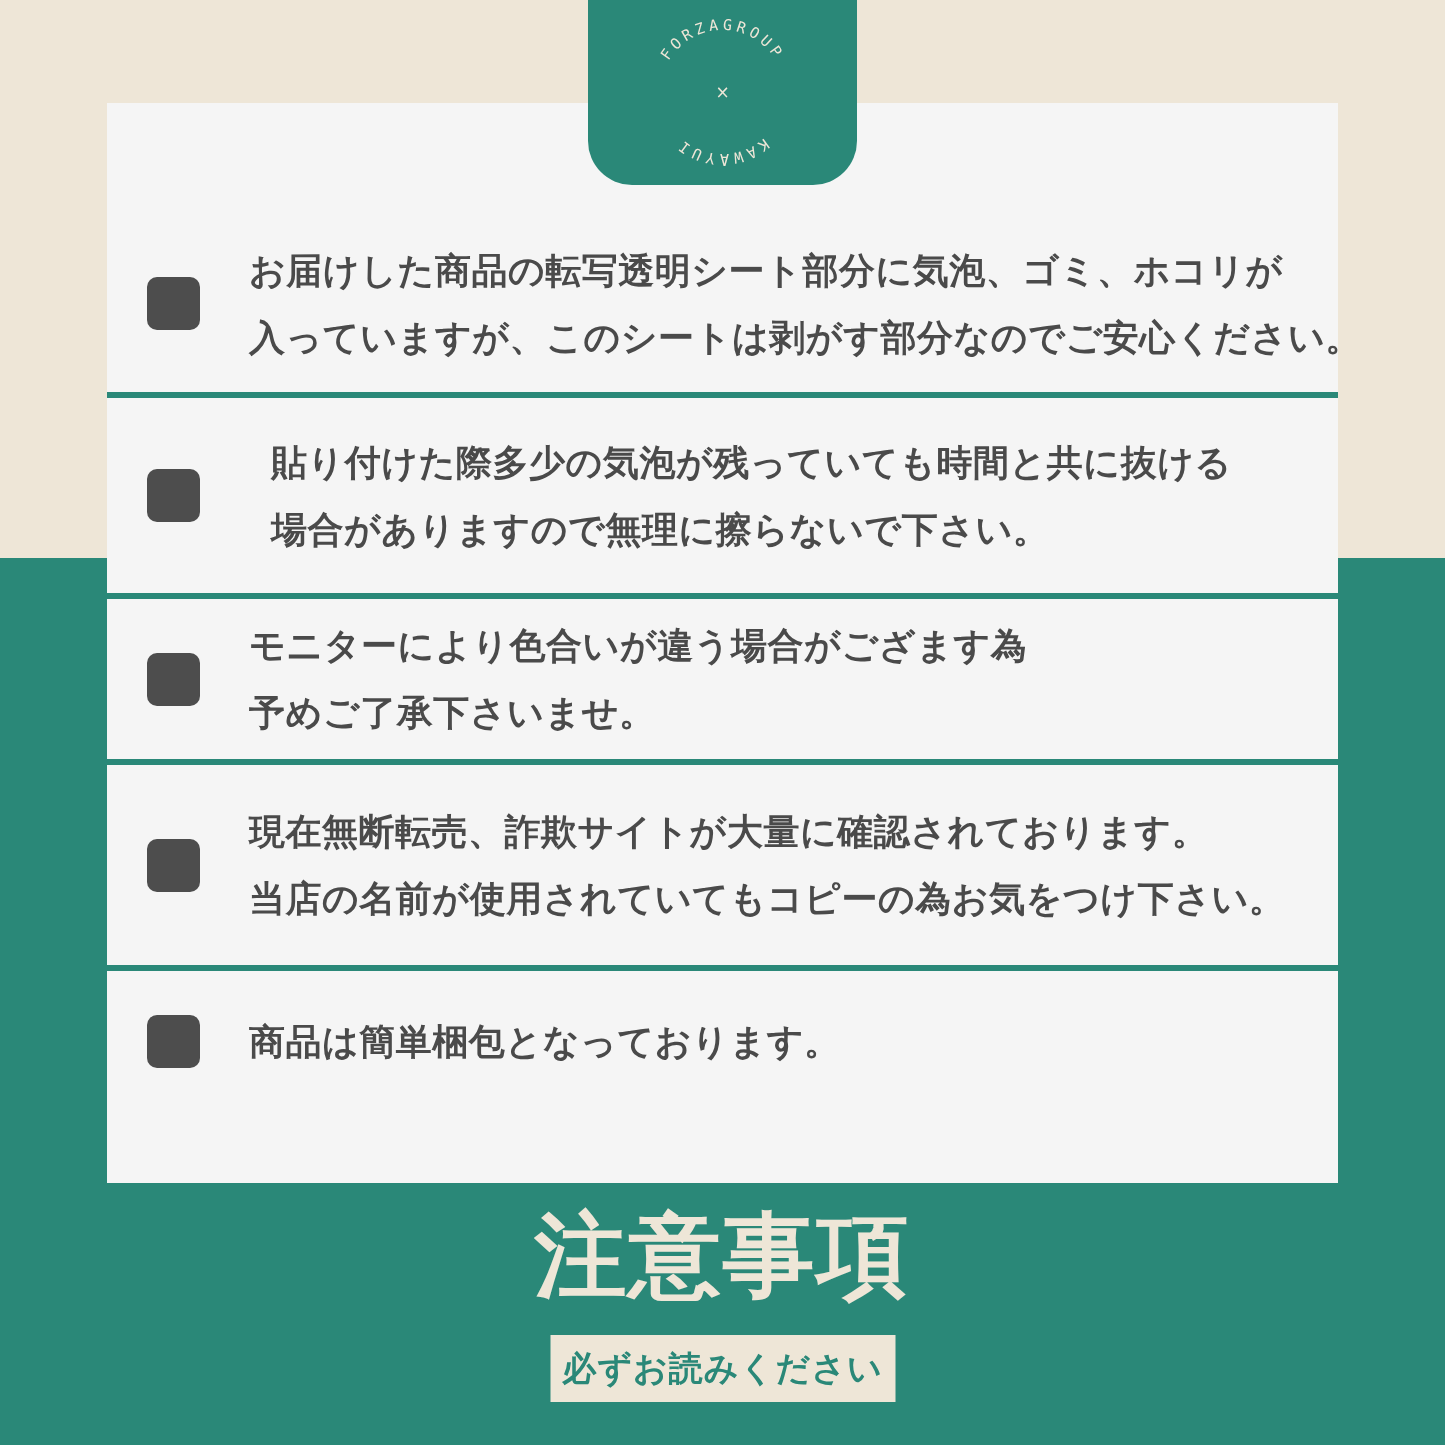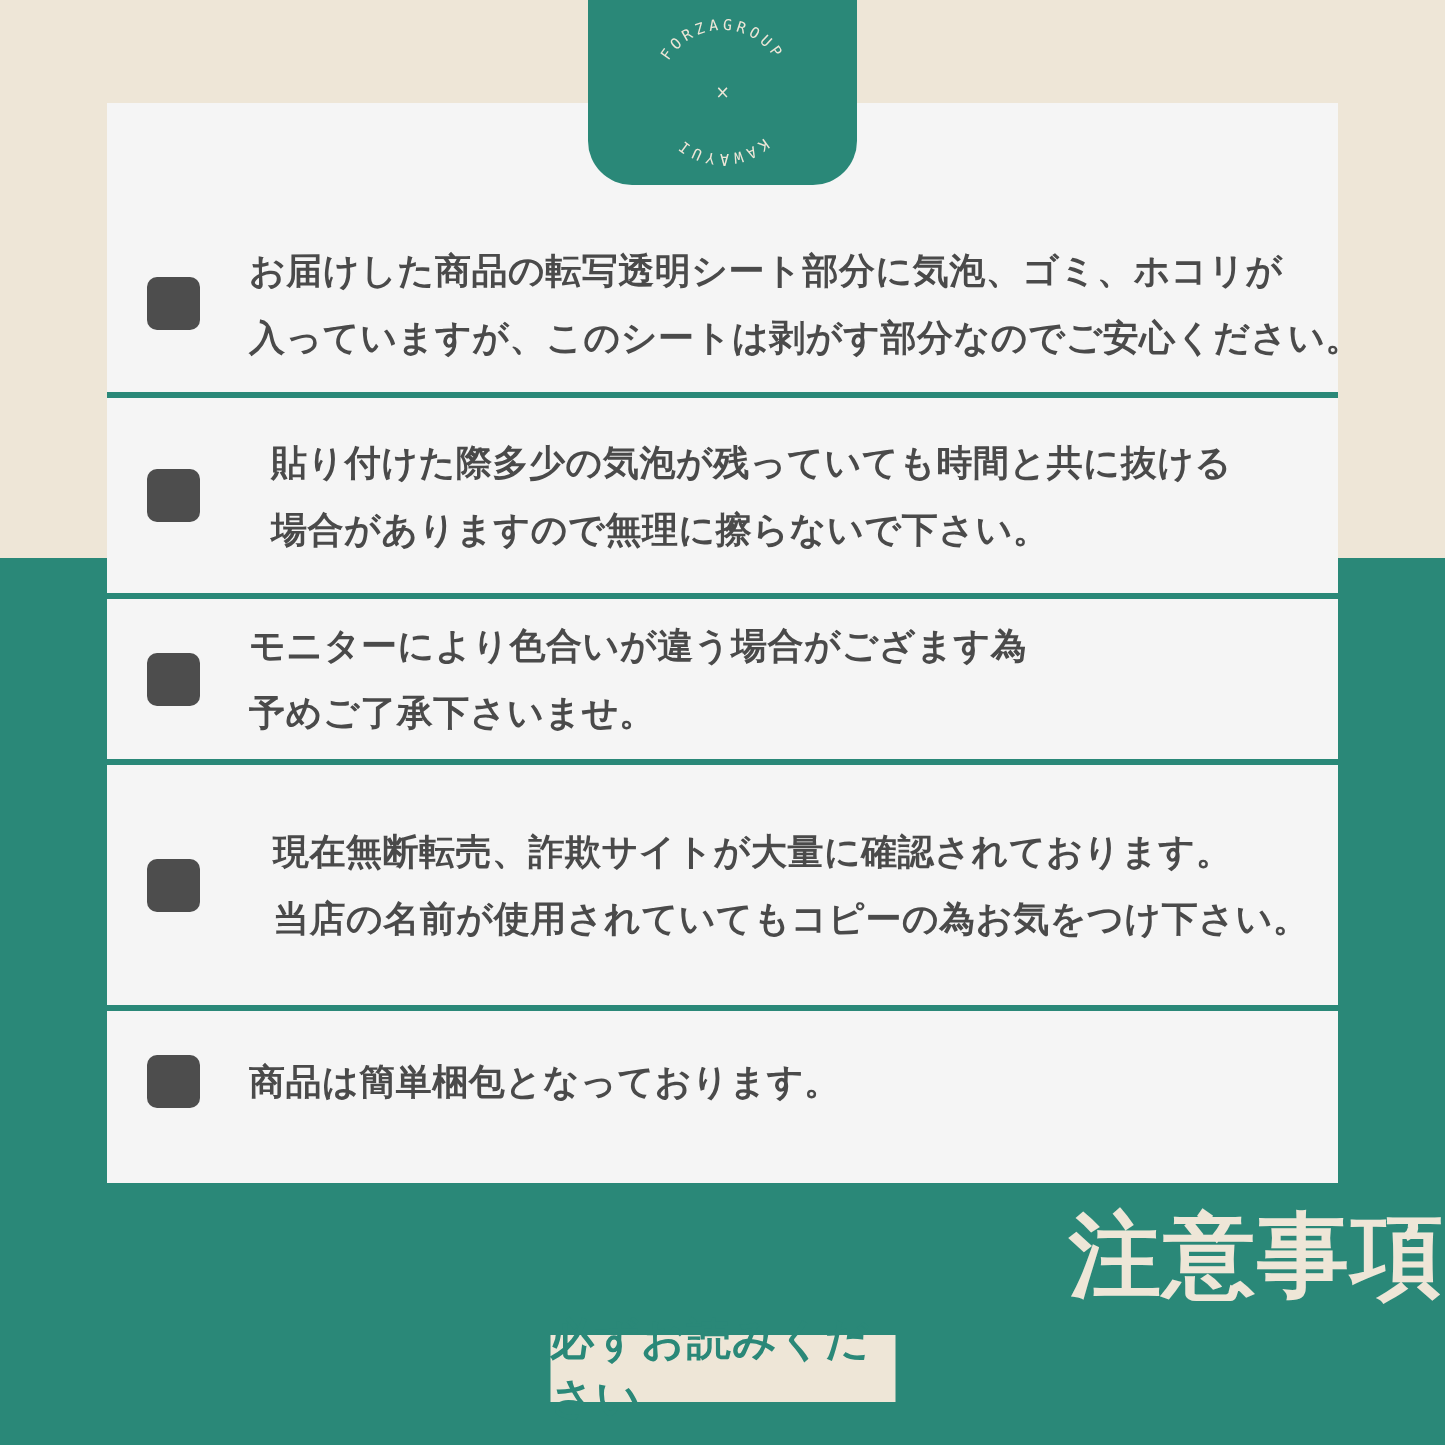--- a/index.html
+++ b/index.html
@@ -44,21 +44,21 @@
     z-index: 2;
   }
   .row {
     display: flex; align-items: center;
     padding-left: 40px; padding-right: 20px;
     box-sizing: border-box;
   }
   .row1 { height: 289px; padding-top: 112px; }
   .row2 { height: 195px; gap: 22px; }
   .row3 { height: 160px; }
-  .row4 { height: 240px; gap: 24px; }
+  .row4 { height: 200px; }
   .row5 { height: 141px; }
   .divider { height: 6px; background: #2a8878; flex: 0 0 6px; }
   .checkbox {
     flex: 0 0 53px;
     width: 53px; height: 53px;
     background: #4d4d4d;
     border-radius: 10px;
     margin-right: 37px;
   }
   .notice-text {
@@ -67,37 +67,37 @@
     font-weight: 700;
     line-height: 67px;
     letter-spacing: 0.5px;
     white-space: nowrap;
     margin-left: 12px;
   }
   
   .footer-title {
     position: absolute; left: 0; top: 1200px;
     width: 1445px;
-    text-align: right;
+    text-align: center;
     color: #eee6d7;
     font-size: 92px;
     font-weight: 900;
     letter-spacing: 2px;
     line-height: 110px;
     z-index: 2;
   }
   .footer-button {
     position: absolute; top: 1335px; left: 50%;
     transform: translateX(-50%);
     width: 345px; height: 67px;
     background: #eee6d7;
     border: none;
     display: flex; align-items: center; justify-content: center;
     color: #2a8878;
-    font-size: 44px;
+    font-size: 34px;
     font-weight: 900;
     letter-spacing: 1px;
     font-family: "Liberation Sans", sans-serif;
     cursor: default;
     z-index: 2;
   }
 </style>
 </head>
 <body>
 

